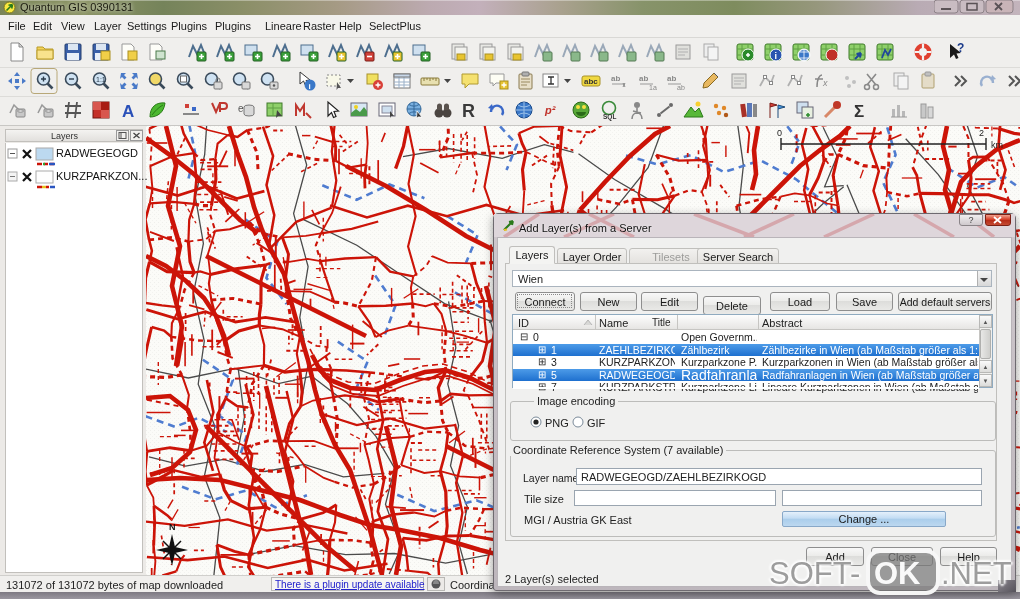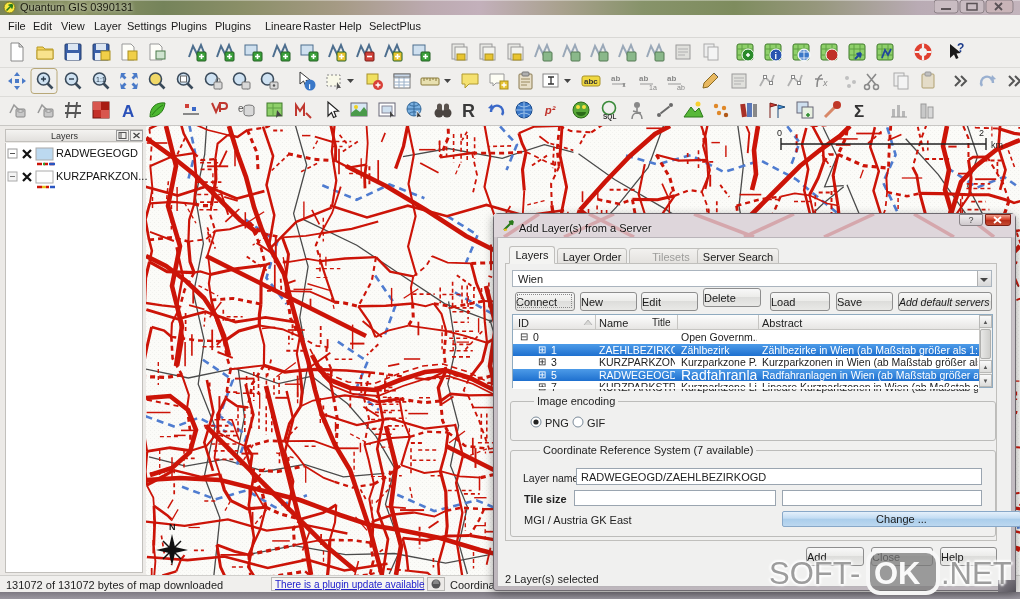--- a/index.html
+++ b/index.html
@@ -1,19 +1,19 @@
 <!DOCTYPE html>
 <html><head><meta charset="utf-8"><style>
 *{margin:0;padding:0;box-sizing:border-box;}
 body{width:1020px;height:599px;overflow:hidden;position:relative;
  font-family:"Liberation Sans",sans-serif;background:#efeeec;}
 .abs{position:absolute;}
 .btn{position:absolute;border:1px solid #8e8e8e;border-radius:3px;
  background:linear-gradient(#f8f8f8,#ececea 45%,#dcdcda 46%,#e9e9e7);
- font-size:11px;color:#1a1a1a;text-align:left;}
+ font-size:11px;color:#1a1a1a;text-align:center;}
 .gb{position:absolute;border:1px solid #bcbcba;border-radius:3px;}
 .gbl{position:absolute;font-size:11px;color:#222;background:#f0f0ef;padding:0 3px;margin-left:16px;}
 .fld{position:absolute;background:#fff;border:1px solid #9aa5b0;font-size:11px;color:#222;}
 </style></head><body>
 
 <div class="abs" style="left:0;top:0;width:1020px;height:15px;
 background:linear-gradient(90deg,#7a8557,#8c9465 8%,#75835a 16%,#8b8f68 24%,#a59a84 33%,#bcaab0 42%,#c3b0bb 47%,#a9a18e 55%,#87936a 63%,#7e8c5e 72%,#96977c 80%,#b9abb4 90%,#c3b4bc 100%);
 box-shadow:inset 0 1px 0 rgba(255,255,255,.35);"></div>
 <svg class="abs" style="left:3px;top:1px" width="13" height="13">
 <circle cx="6.5" cy="6.5" r="5.5" fill="#f8e840" stroke="#7a7420"></circle>
@@ -2004,24 +2004,24 @@
 <div class="fld" style="left:512px;top:270px;width:480px;height:17px;border-color:#aab4be;"></div>
 <div class="abs" style="left:518px;top:273px;font-size:11px;color:#222;">Wien</div>
 <div class="abs" style="left:977px;top:271px;width:14px;height:15px;
 background:linear-gradient(#f4f4f4,#d8d8d8);border-left:1px solid #b0b0b0;"></div>
 <svg class="abs" style="left:979px;top:277px" width="10" height="6">
     <path d="M1,1 l4,4 4,-4 z" fill="#444"></path>
   </svg>
 <div class="btn" style="left:515px;top:292px;width:60px;height:19px;line-height:18px;font-size:11px;white-space:nowrap;">Connect</div>
 <div class="btn" style="left:580px;top:292px;width:57px;height:19px;line-height:18px;font-size:11px;white-space:nowrap;">New</div>
 <div class="btn" style="left:641px;top:292px;width:57px;height:19px;line-height:18px;font-size:11px;white-space:nowrap;">Edit</div>
-<div class="btn" style="left:703px;top:288px;width:58px;height:19px;line-height:18px;font-size:11px;white-space:nowrap;">Delete</div>
+<div class="btn" style="left:703px;top:296px;width:58px;height:19px;line-height:18px;font-size:11px;white-space:nowrap;">Delete</div>
 <div class="btn" style="left:770px;top:292px;width:60px;height:19px;line-height:18px;font-size:11px;white-space:nowrap;">Load</div>
 <div class="btn" style="left:836px;top:292px;width:57px;height:19px;line-height:18px;font-size:11px;white-space:nowrap;">Save</div>
-<div class="btn" style="left:898px;top:292px;width:94px;height:19px;line-height:18px;font-size:10.5px;white-space:nowrap;font-style:italic;">Add default servers</div>
+<div class="btn" style="left:898px;top:292px;width:94px;height:19px;line-height:18px;font-size:10.5px;white-space:nowrap;">Add default servers</div>
 <div class="abs" style="left:517px;top:294px;width:55px;height:14px;border:1px dotted #888;"></div>
 <div class="abs" style="left:512px;top:314px;width:481px;height:74px;background:#fff;border:1px solid #8faabf;"></div>
 <div class="abs" style="left:513px;top:315px;width:466px;height:15px;background:linear-gradient(#fdfdfd,#e6e5e3);border-bottom:1px solid #c6c5c2;"></div>
 <div class="abs" style="left:518px;top:317px;font-size:11px;color:#222;">ID</div>
 <div class="abs" style="left:599px;top:317px;font-size:11px;color:#222;">Name</div>
 <div class="abs" style="left:652px;top:317px;font-size:10px;color:#222;">Title</div>
 <div class="abs" style="left:762px;top:317px;font-size:11px;color:#222;">Abstract</div>
 <div class="abs" style="left:595px;top:315px;width:1px;height:15px;background:#c6c5c2;"></div>
 <div class="abs" style="left:677px;top:315px;width:1px;height:15px;background:#c6c5c2;"></div>
 <div class="abs" style="left:758px;top:315px;width:1px;height:15px;background:#c6c5c2;"></div>
@@ -2062,28 +2062,28 @@
 <div class="gb" style="left:510px;top:401px;width:486px;height:40px;"></div>
 <div class="gbl" style="left:518px;top:395px;">Image encoding</div>
 <svg class="abs" style="left:530px;top:416px" width="120" height="12">
 <circle cx="6" cy="6" r="5" fill="#fff" stroke="#7a8a99"></circle>
     <circle cx="6" cy="6" r="2.6" fill="#222"></circle>
 <circle cx="48" cy="6" r="5" fill="#fff" stroke="#7a8a99"></circle>
   </svg>
 <div class="abs" style="left:545px;top:417px;font-size:11px;color:#222;">PNG</div>
 <div class="abs" style="left:587px;top:417px;font-size:11px;color:#222;">GIF</div>
 <div class="gb" style="left:510px;top:450px;width:486px;height:87px;"></div>
-<div class="gbl" style="left:524px;top:444px;">Coordinate Reference System (7 available)</div>
+<div class="gbl" style="left:494px;top:444px;">Coordinate Reference System (7 available)</div>
 <div class="abs" style="left:523px;top:472px;font-size:10.5px;color:#222;">Layer name</div>
 <div class="fld" style="left:576px;top:468px;width:406px;height:17px;line-height:16px;padding-left:4px;">RADWEGEOGD/ZAEHLBEZIRKOGD</div>
-<div class="abs" style="left:524px;top:493px;font-size:11px;color:#222;font-weight:bold;">Tile size</div>
+<div class="abs" style="left:524px;top:493px;font-size:11px;color:#222;">Tile size</div>
 <div class="fld" style="left:574px;top:490px;width:202px;height:16px;"></div>
 <div class="fld" style="left:782px;top:490px;width:200px;height:16px;"></div>
 <div class="abs" style="left:524px;top:514px;font-size:11px;color:#222;">MGI / Austria GK East</div>
-<div class="abs" style="left:782px;top:511px;width:239px;height:16px;
+<div class="abs" style="left:782px;top:511px;width:164px;height:16px;
 background:linear-gradient(#e4f0fb,#c2dcf3 45%,#aacdeb 50%,#bcd8f0);border:1px solid #88a8c8;border-radius:2px;
 font-size:11px;color:#1a1a1a;text-align:center;line-height:15px;">Change ...</div>
 <div class="btn" style="left:806px;top:547px;width:58px;height:19px;line-height:18px;">Add</div>
 <div class="btn" style="left:871px;top:547px;width:62px;height:19px;line-height:18px;">Close</div>
 <div class="btn" style="left:940px;top:547px;width:57px;height:19px;line-height:18px;">Help</div>
 <div class="abs" style="left:505px;top:573px;font-size:11px;color:#222;">2 Layer(s) selected</div>
 <div class="abs" style="left:998px;top:580px;width:18px;height:12px;background:linear-gradient(135deg,#8a868e,#55525a);"></div>
 <div class="abs" style="left:769px;top:556px;font-size:31px;color:#979797;
 text-shadow:-2px 0 2px #fff,2px 0 2px #fff,0 -2px 2px #fff,0 2px 2px #fff;opacity:.92;">SOFT-</div>
 <div class="abs" style="left:866px;top:549px;width:74px;height:46px;background:rgba(120,120,120,.72);

